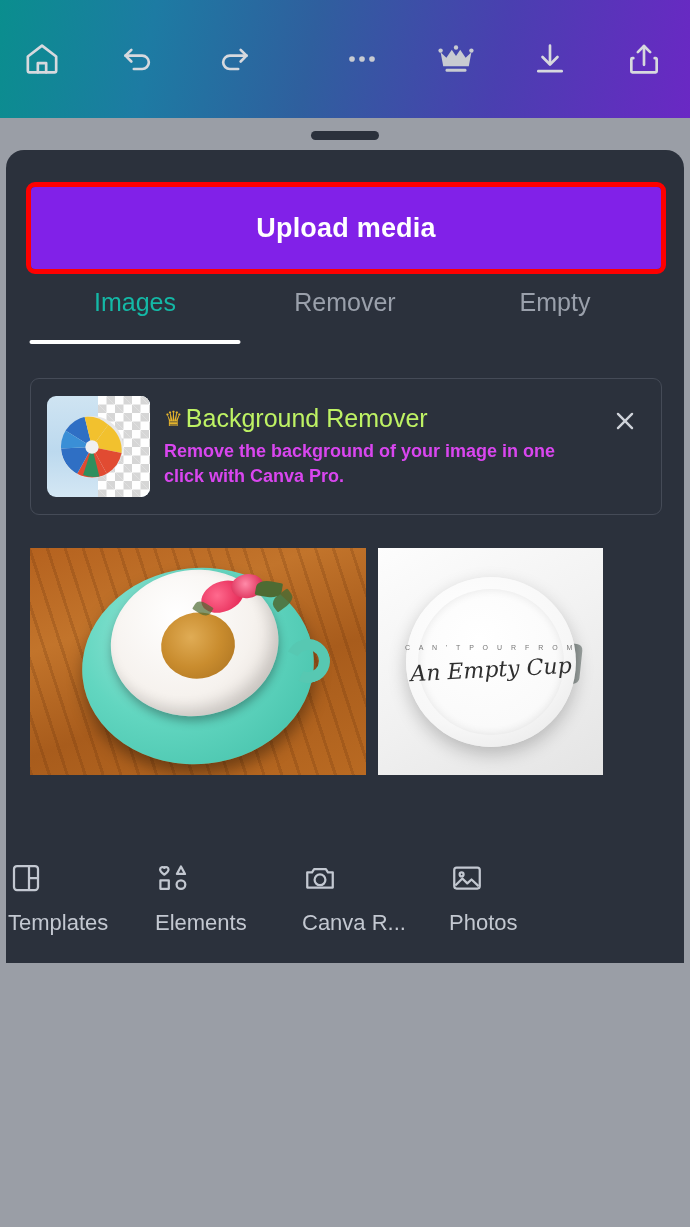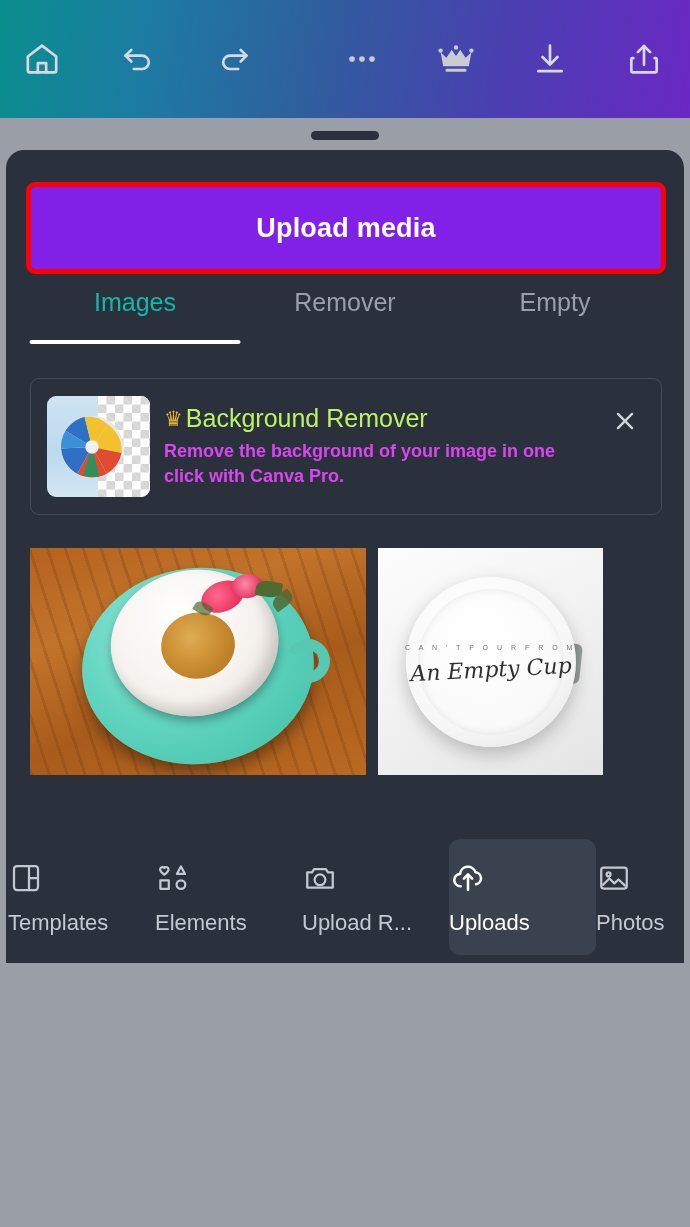--- a/index.html
+++ b/index.html
@@ -346,33 +346,23 @@
       <span class="nav-label">Elements</span>
     </div>
 
     <div class="nav-item">
       <span class="nav-icon">
         <svg width="36" height="36" viewBox="0 0 24 24" fill="none" stroke="#c3c8d1" stroke-width="1.5" stroke-linejoin="round">
           <path d="M3.5 8.2h3.2l1.4-2.1h7.8l1.4 2.1h3.2v10.2H3.5z"></path>
           <circle cx="12" cy="13.2" r="3.6"></circle>
         </svg>
       </span>
-      <span class="nav-label">Upload R...</span>
-    </div>
-
-    <div class="nav-item active">
-      <span class="nav-icon">
-        <svg width="38" height="38" viewBox="0 0 24 24" fill="none" stroke="#ffffff" stroke-width="1.6" stroke-linecap="round" stroke-linejoin="round">
-          <path d="M7.4 17.2a3.9 3.9 0 0 1-.4-7.8 5 5 0 0 1 9.7-1.1 3.9 3.9 0 0 1 .4 7.7"></path>
-          <path d="M12 19.6V9.9"></path>
-            <path d="M9.4 12.4L12 9.8l2.6 2.6"></path>
-        </svg>
-      </span>
-      <span class="nav-label">Uploads</span>
-    </div>
+      <span class="nav-label">Canva R...</span>
+    </div>
+
 
     <div class="nav-item">
       <span class="nav-icon">
         <svg width="36" height="36" viewBox="0 0 24 24" fill="none" stroke="#c3c8d1" stroke-width="1.5" stroke-linejoin="round">
           <rect x="3.5" y="5" width="17" height="14" rx="1.6"></rect>
           <circle cx="8.4" cy="9.6" r="1.3"></circle>
           <path d="M4.2 17l4.7-4.7 3.3 3.3 2.8-2.6 4.7 4.4"></path>
         </svg>
       </span>
       <span class="nav-label">Photos</span>

